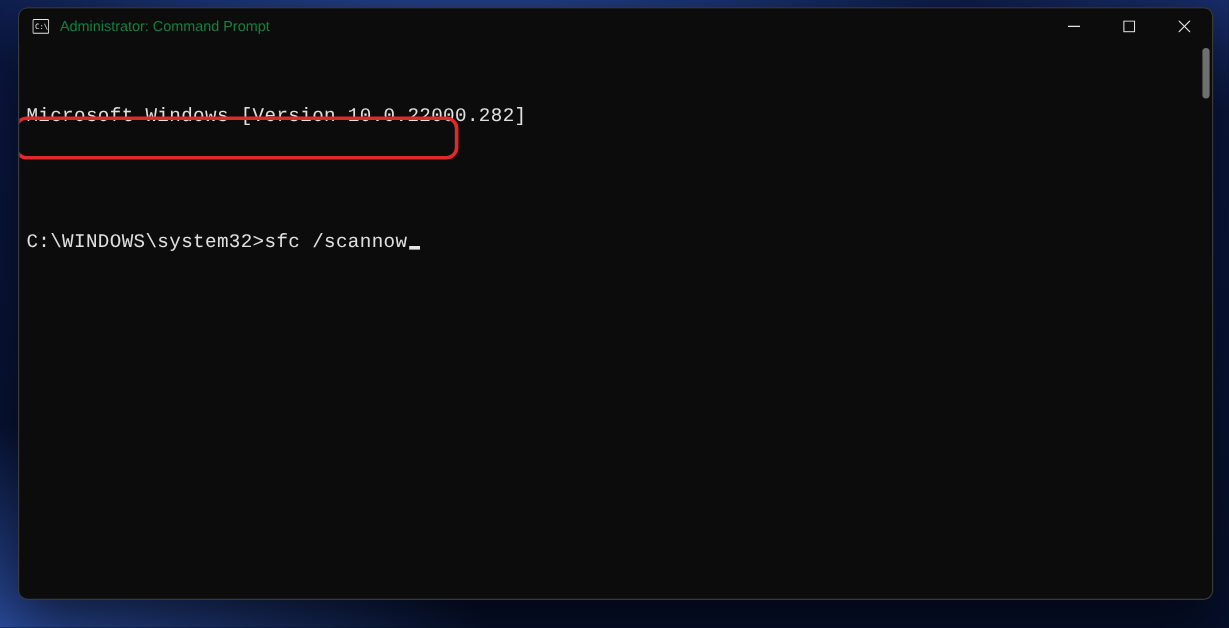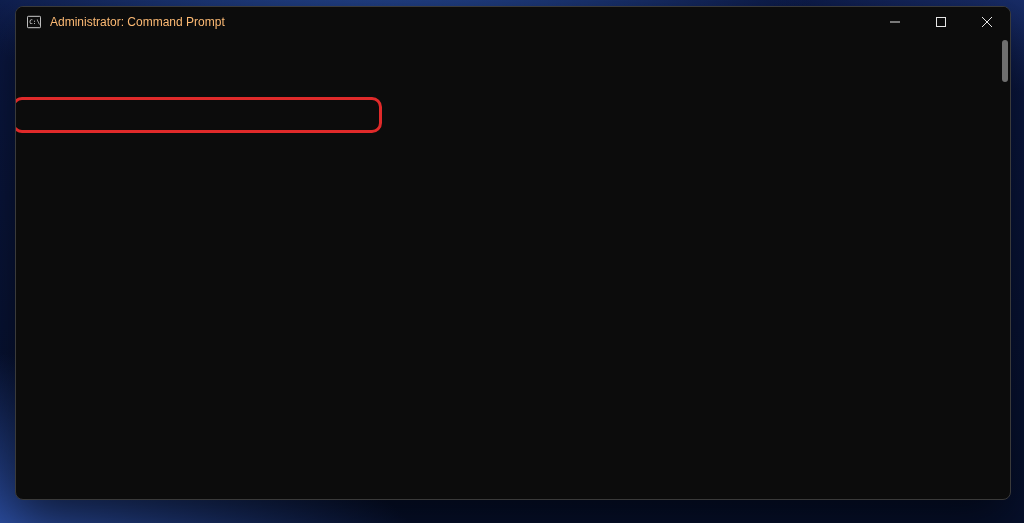--- a/index.html
+++ b/index.html
@@ -54,21 +54,21 @@
     margin: 0 8px 0 10px;
     display: inline-flex;
     align-items: center;
     justify-content: center;
     color: #e6e6e6;
   }
   .titlebar .app-icon svg { width: 14px; height: 14px; }
 
   .titlebar .title-text {
     flex: 0 0 auto;
-    color: #fdba74;
+    color: #15803d;
     font-size: 12px;
     line-height: 30px;
     white-space: nowrap;
   }
 
   .titlebar .spacer { flex: 1 1 auto; }
 
   .win-controls {
     display: flex;
     height: 100%;
@@ -156,19 +156,21 @@
       <div class="win-btn close">
         <svg viewBox="0 0 10 10">
             <line x1="0" y1="0" x2="10" y2="10"></line>
             <line x1="10" y1="0" x2="0" y2="10"></line>
           </svg>
       </div>
     </div>
   </div>
 
   <div class="terminal">
+    <span class="term-line">Microsoft Windows [Version 10.0.22000.282]</span>
     <span class="term-line"></span>
+    <span class="term-line"><span>C:\WINDOWS\system32&gt;</span><span>sfc /scannow</span><span class="cursor"></span></span>
 
     <div class="highlight-box" style="left:-4px; top:60px; width:364px; height:30px;"></div>
   </div>
 
   <div class="scrollbar"></div>
 </div>
 
 </body></html>

